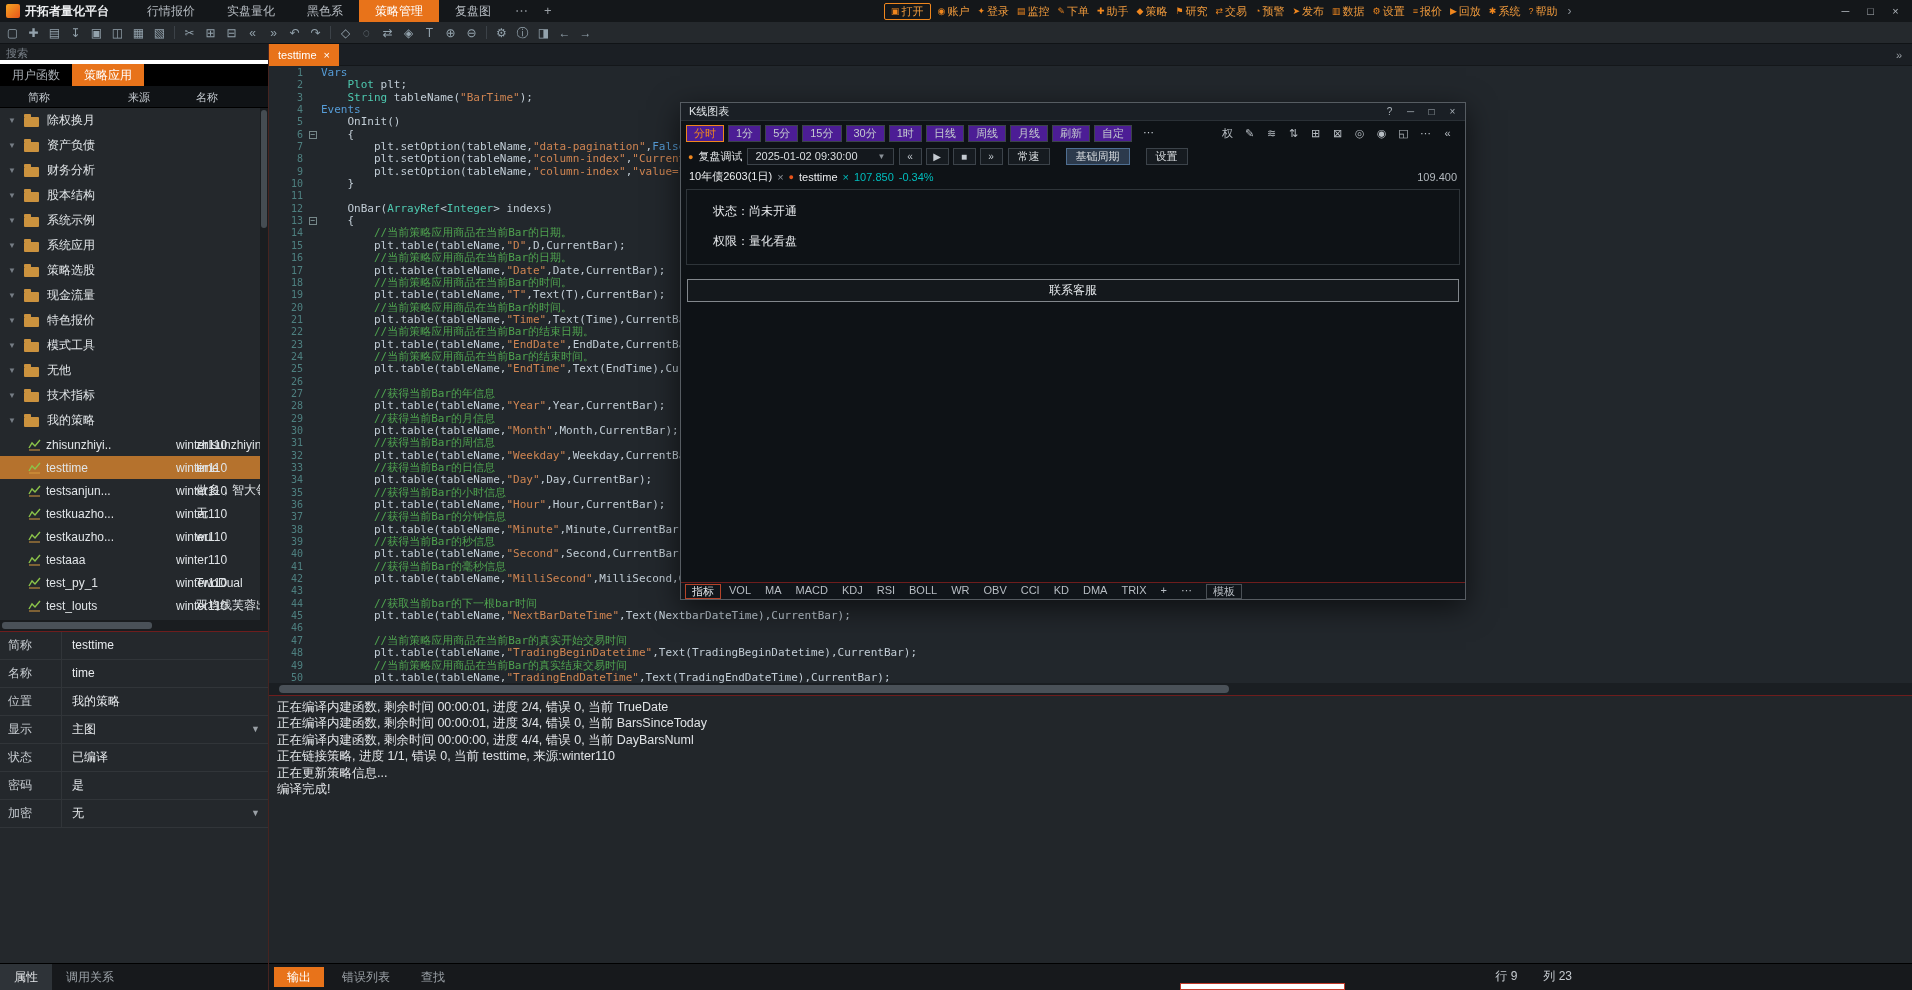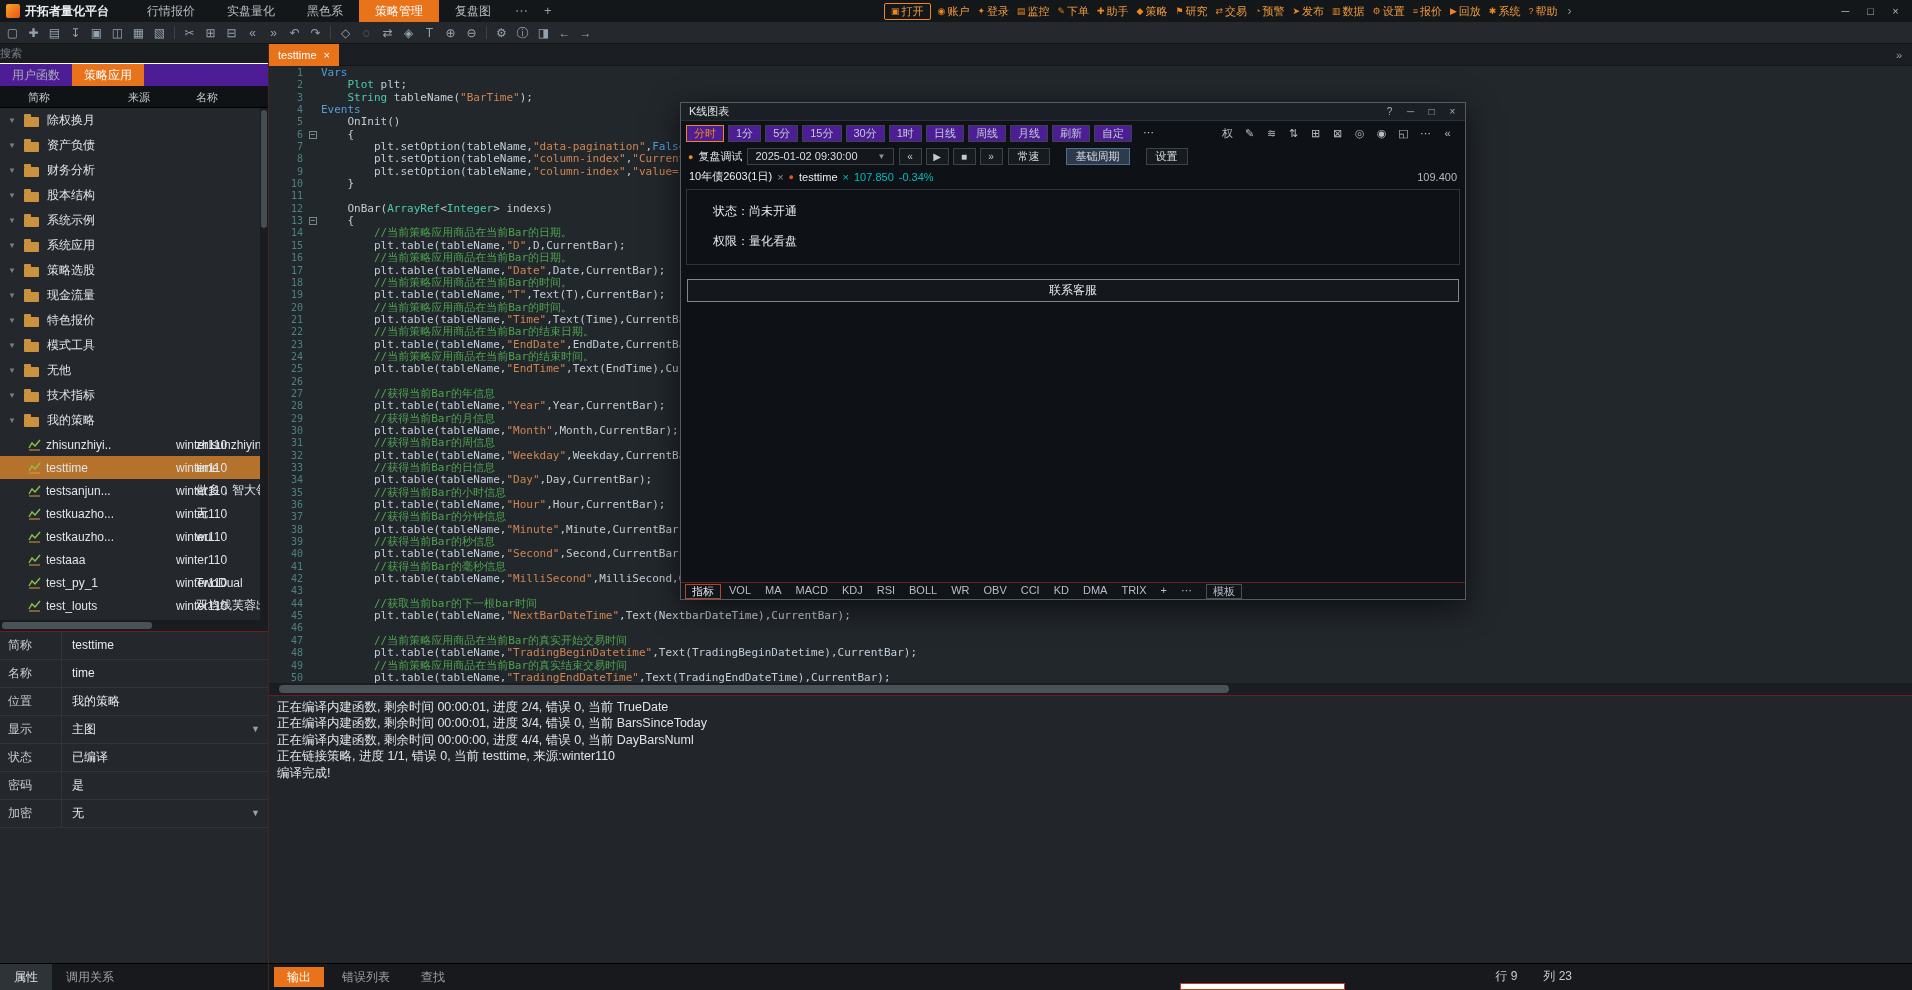--- a/index.html
+++ b/index.html
@@ -22,22 +22,22 @@
 .win-controls{position:absolute;right:4px;top:0;height:22px;display:flex;}
 .win-btn{width:25px;text-align:center;line-height:22px;color:#b2b8be;font-size:11px;}
 
 
 .toolbar{position:absolute;left:0;top:22px;width:1912px;height:22px;background:#25292d;border-bottom:1px solid #101316;display:flex;align-items:center;padding-left:2px;z-index:5;}
 .tb-btn{width:21px;height:20px;line-height:20px;text-align:center;color:#93a2ac;font-size:12px;}
 .tb-sep{width:1px;height:13px;background:#3c4248;margin:0 4px;}
 
 
 .sidebar{position:absolute;left:0;top:44px;width:269px;height:946px;background:#24282c;border-right:1px solid #472420;display:flex;flex-direction:column;z-index:4;}
-.search-row{height:20px;flex:none;background:#1a1d20;border-bottom:1px solid #ffffff;color:#7a828a;font-size:11px;line-height:19px;}
-.side-tabs{height:22px;flex:none;display:flex;background:#4c1d95;}
+.search-row{height:20px;flex:none;background:#1a1d20;border-bottom:4px solid #ffffff;color:#7a828a;font-size:11px;line-height:19px;padding-left:6px;}
+.side-tabs{height:22px;flex:none;display:flex;background:#000000;}
 .side-tab{padding:0 12px;line-height:22px;font-size:12px;color:#a7adb3;}
 .side-tab.active{background:#e8731a;color:#fff;}
 .side-cols{position:relative;height:22px;flex:none;background:#101316;border-bottom:1px solid #000;font-size:11px;color:#c2c8ce;}
 .side-cols span{position:absolute;top:0;line-height:22px;}
 .tree{position:relative;height:512px;flex:none;overflow:hidden;}
 .tree-row{height:25px;display:flex;align-items:center;font-size:12px;color:#e0e4e7;}
 .tree-arrow{width:12px;margin-left:8px;color:#767d85;font-size:8px;flex:none;}
 .folder-ico{width:15px;height:10px;background:#cb923e;border-radius:1px;margin:2px 8px 0 4px;position:relative;flex:none;}
 .folder-ico::before{content:"";position:absolute;top:-3px;left:0;width:7px;height:3px;background:#cb923e;border-radius:1px 1px 0 0;}
 .strat-row{height:23px;display:flex;align-items:center;font-size:12px;color:#e0e4e7;position:relative;}
@@ -507,20 +507,21 @@
   </div>
   <div class="ed-hscroll">
       <div class="ed-hthumb"></div>
     </div>
 
   <div class="output" id="out-lines">
       <div class="out-line">正在编译内建函数, 剩余时间 00:00:01, 进度 2/4, 错误 0, 当前 TrueDate</div>
       <div class="out-line">正在编译内建函数, 剩余时间 00:00:01, 进度 3/4, 错误 0, 当前 BarsSinceToday</div>
       <div class="out-line">正在编译内建函数, 剩余时间 00:00:00, 进度 4/4, 错误 0, 当前 DayBarsNuml</div>
       <div class="out-line">正在链接策略, 进度 1/1, 错误 0, 当前 testtime, 来源:winter110</div>
+      <div class="out-line">正在更新策略信息...</div>
       <div class="out-line">编译完成!</div>
     </div>
   <div class="output-tabs" id="out-tabs">
       <div class="out-tab active">输出</div>
       <div class="out-tab">错误列表</div>
       <div class="out-tab">查找</div>
     </div>
   <div class="status-right">
     <span>行 9</span>
     <span>列 23</span>

